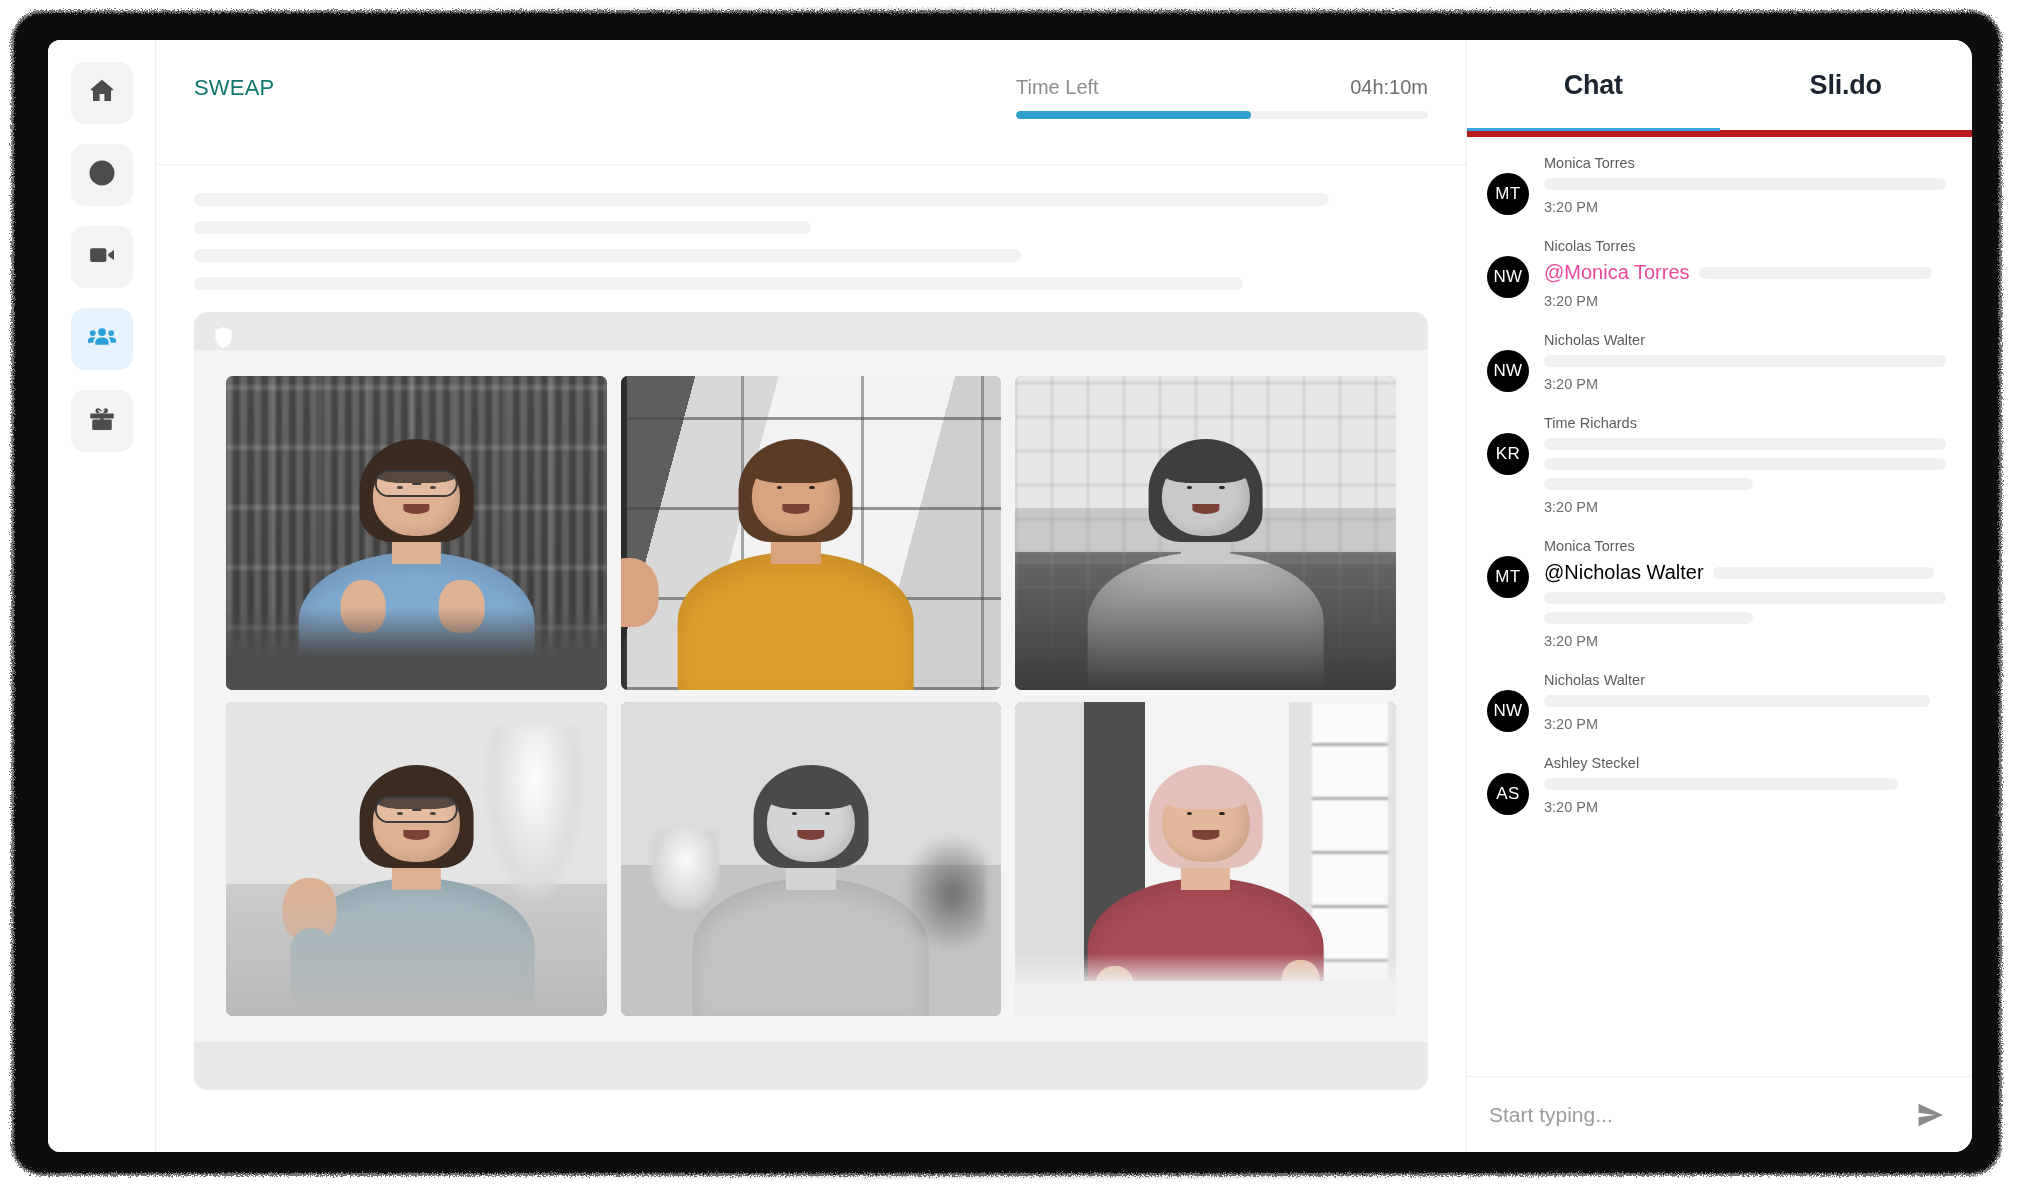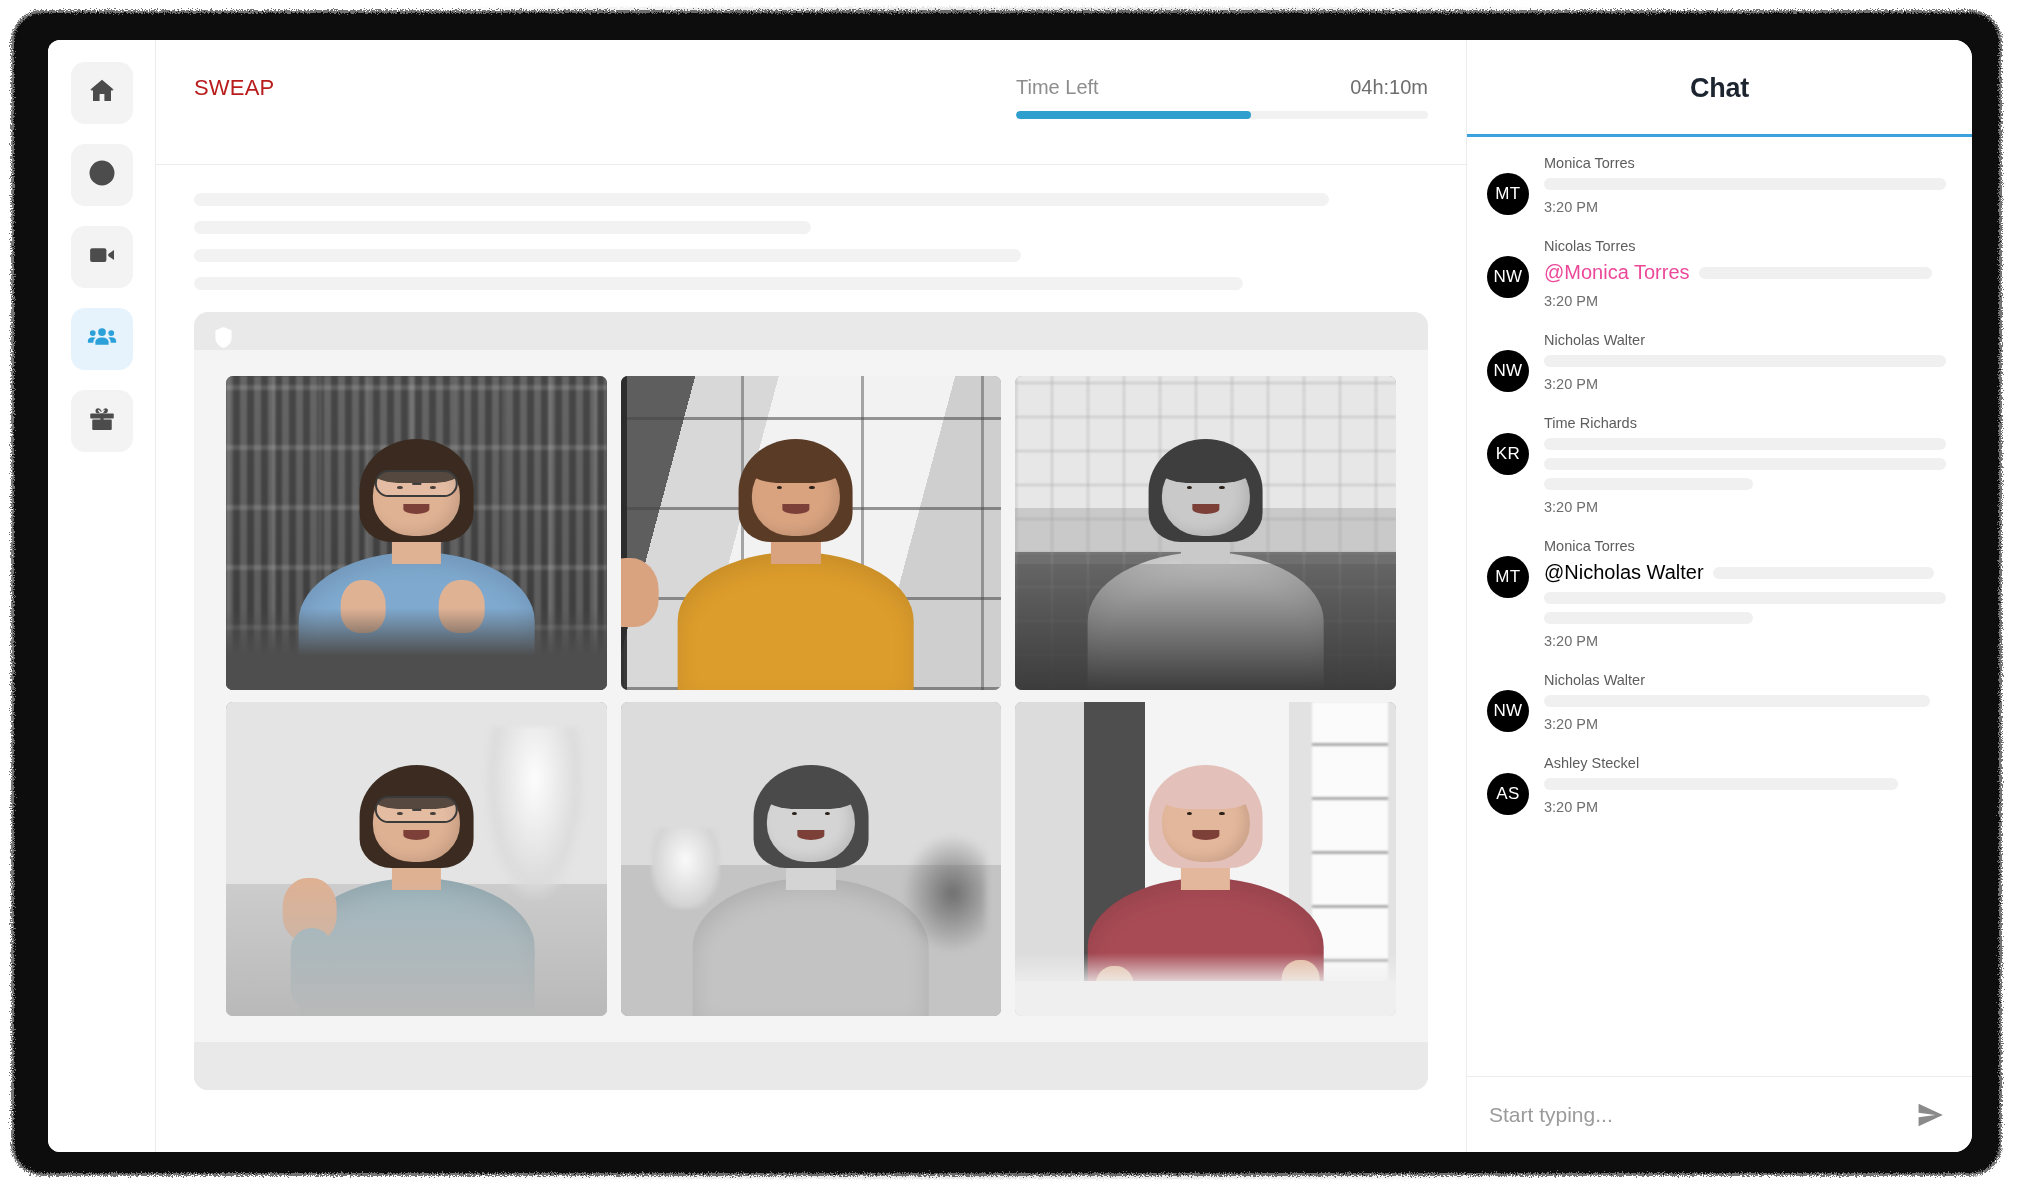--- a/index.html
+++ b/index.html
@@ -87,21 +87,21 @@
   #title-block { display: flex; flex-direction: column; }
   #page-title {
     font-size: 41px;
     font-weight: 400;
     color: #4a4a4a;
     letter-spacing: -.3px;
     line-height: 1.15;
   }
   #page-subtitle {
     font-size: 22px;
-    color: #b91c1c;
+    color: #0f766e;
     margin-top: 9px;
     letter-spacing: .2px;
   }
 
   #time-left-block {
     position: absolute;
     right: 38px;
     top: 36px;
     width: 412px;
   }
@@ -298,21 +298,21 @@
     flex: 0 0 506px;
     border-left: 1px solid #ececec;
     display: flex;
     flex-direction: column;
     background: #ffffff;
   }
   #chat-tabs {
     height: 97px;
     flex: 0 0 97px;
     display: flex;
-    border-bottom: 1px solid #b91c1c;
+    border-bottom: 7px solid #b91c1c;
   }
   .chat-tab {
     flex: 1 1 50%;
     display: flex; align-items: center; justify-content: center;
     font-size: 27px;
     font-weight: 700;
     color: #1c2430;
     cursor: pointer;
     position: relative;
     letter-spacing: -.2px;
@@ -580,20 +580,21 @@
         </div>
 
         <div id="stage-footer"></div>
       </div>
     </div>
   </div>
 
   <aside id="chat-panel">
     <div id="chat-tabs">
         <div class="chat-tab active">Chat</div>
+        <div class="chat-tab">Sli.do</div>
       </div>
     <div id="chat-messages">
         <div class="msg">
           <div class="avatar">MT</div>
           <div class="msg-body">
             <div class="msg-author">Monica Torres</div>
             <div class="msg-line" style="width: 100%;"></div>
             <div class="msg-time">3:20 PM</div>
           </div>
         </div>

